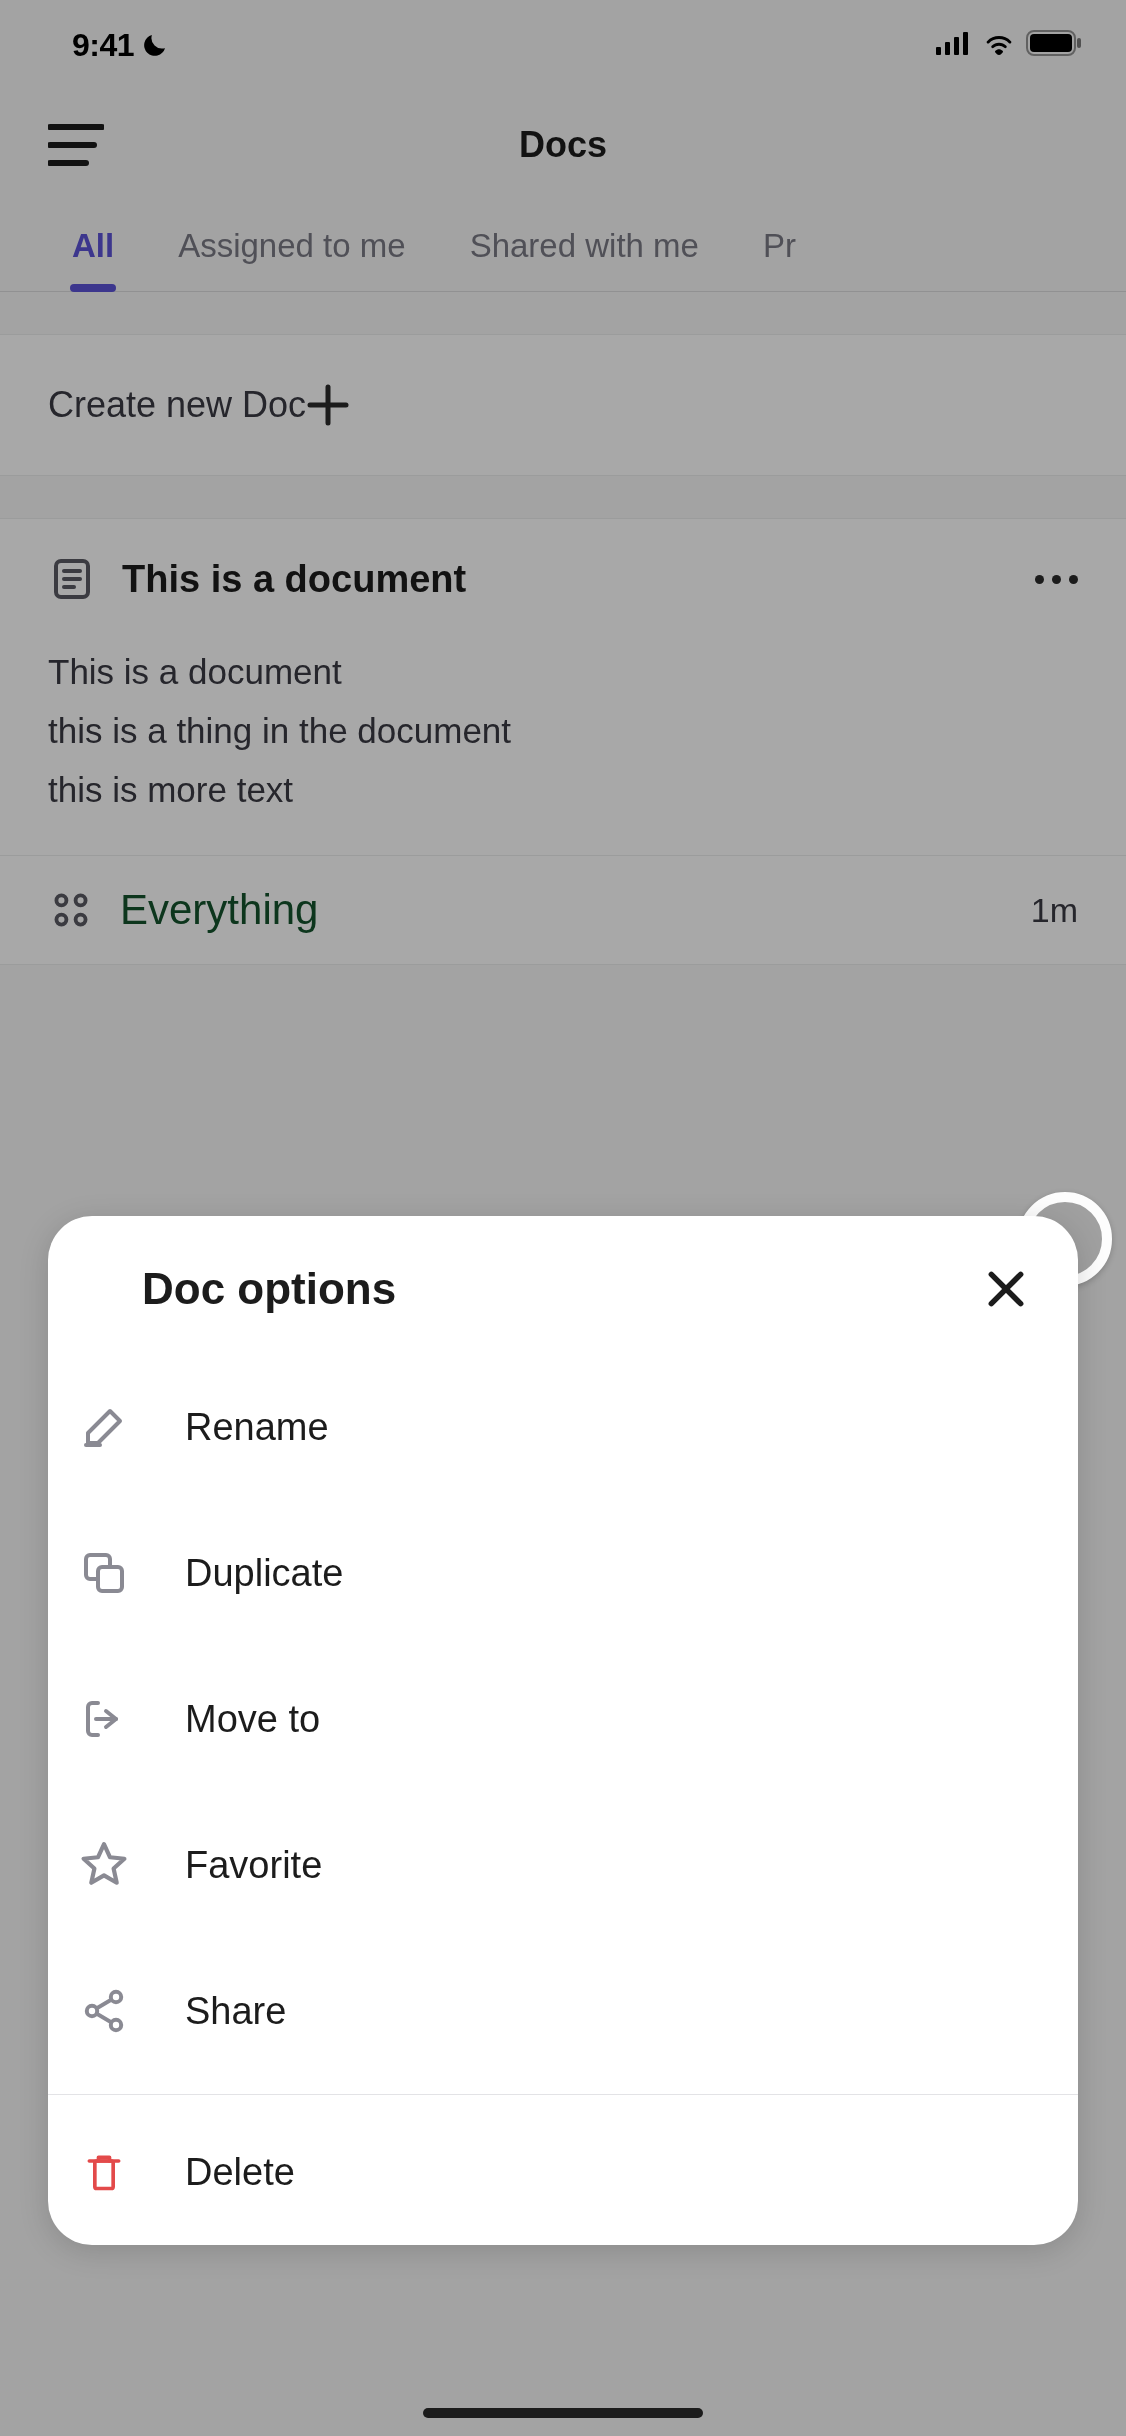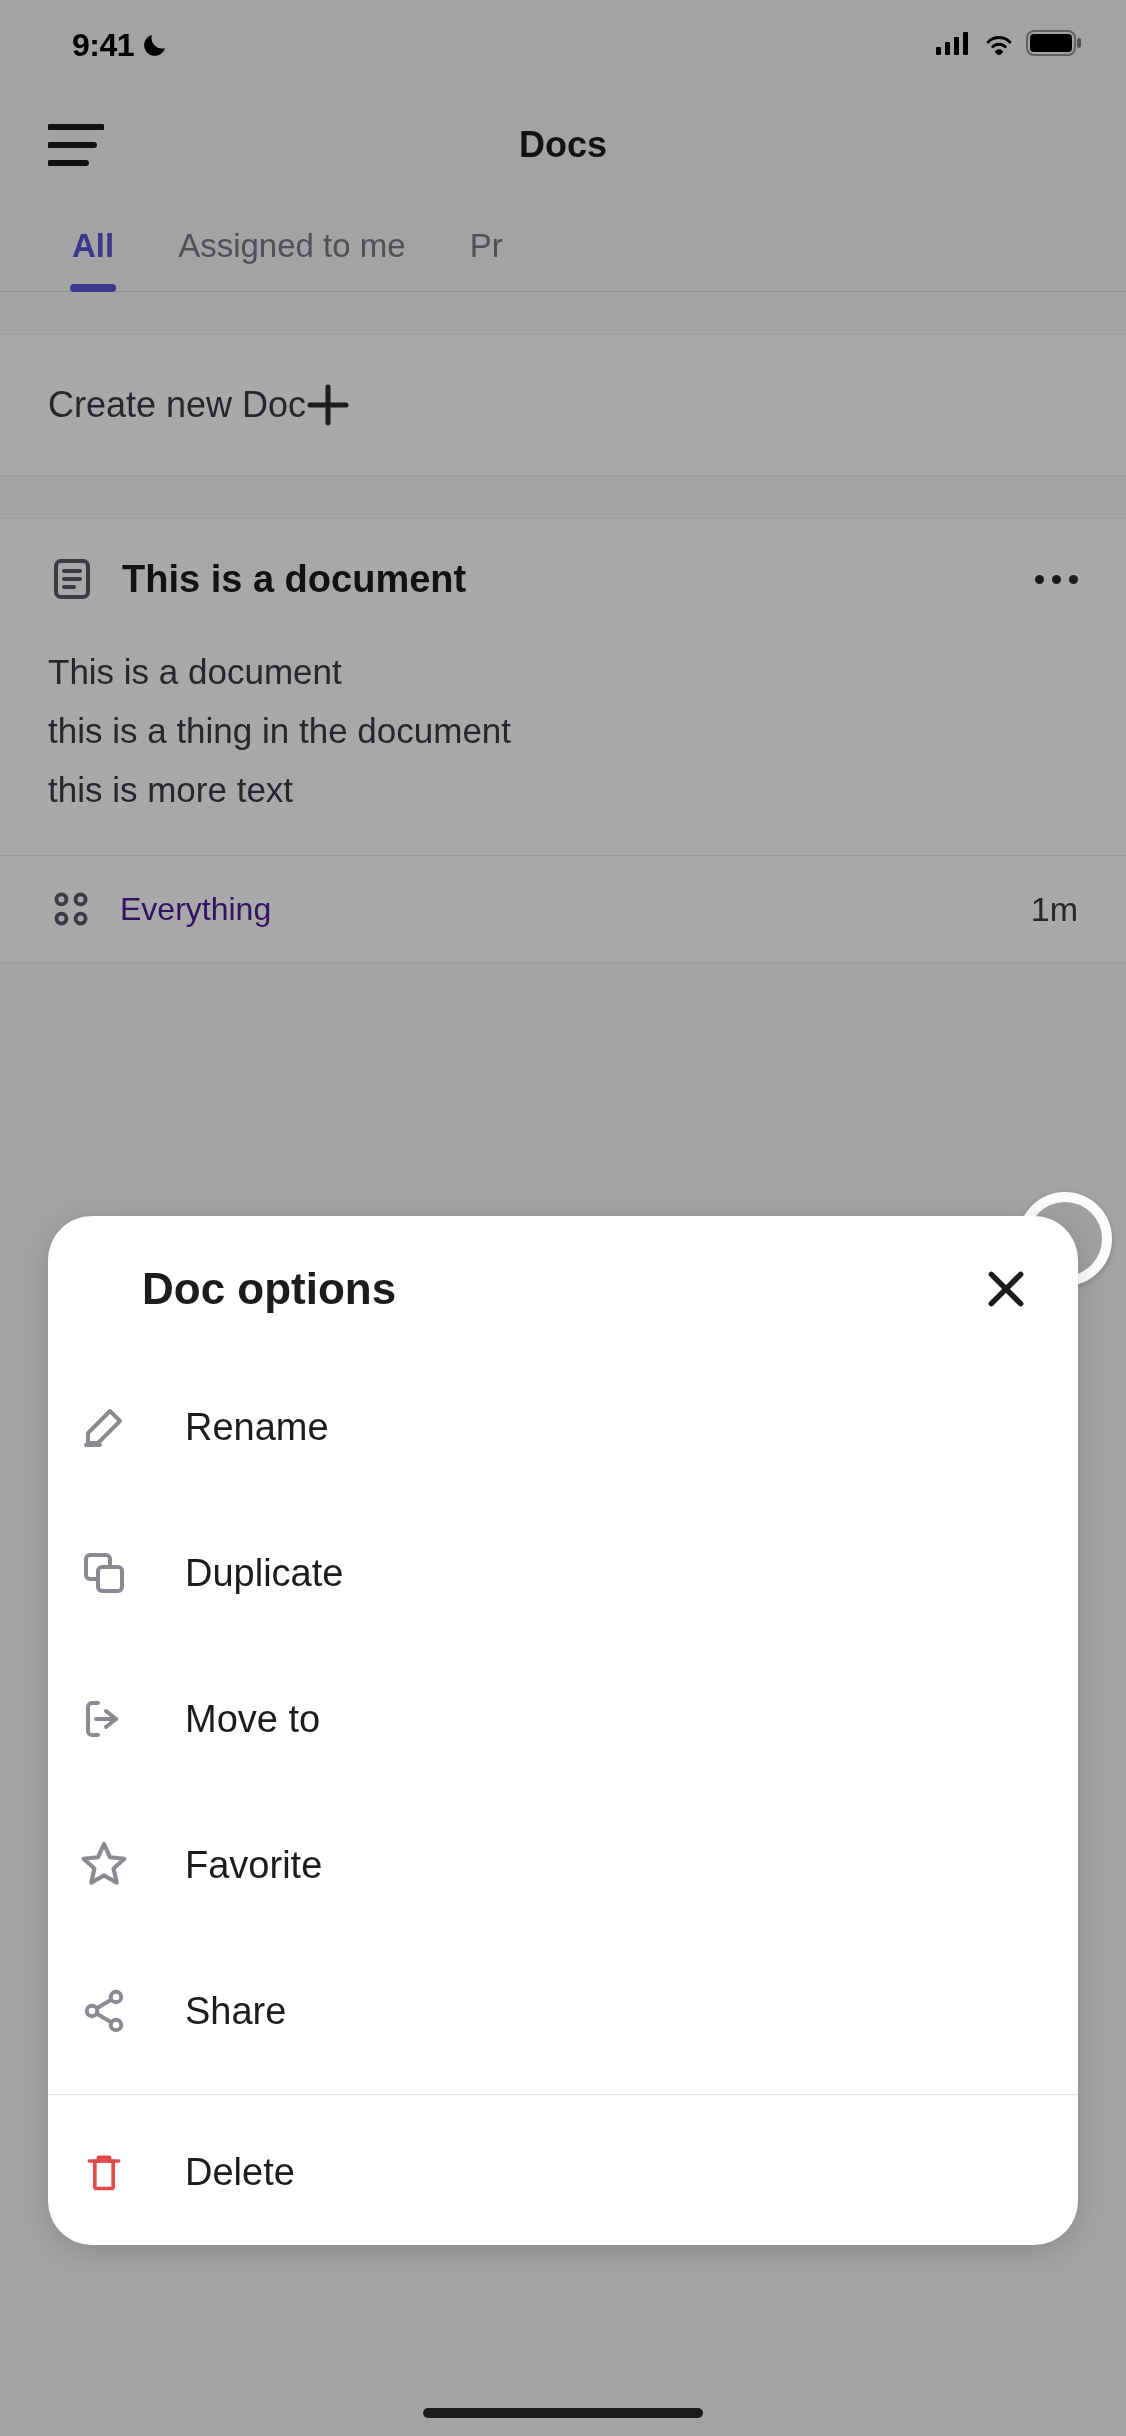--- a/index.html
+++ b/index.html
@@ -157,22 +157,22 @@
       border-bottom: 1px solid #eceded;
     }
     .doc-footer {
       display: flex;
       align-items: center;
       padding: 30px 48px;
       gap: 26px;
     }
     .footer-icon { width:46px; height:46px; flex:none; }
     .footer-label {
-      font-size: 32px;
-      color: #4c1d95;
+      font-size: 42px;
+      color: #14532d;
       flex:1;
     }
     .footer-time {
       font-size: 34px;
       color: #3a3a43;
     }
     
     .overlay {
       position: absolute;
       inset: 0;
@@ -298,20 +298,23 @@
   </div>
   <div class="page-title">Docs</div>
 </div>
 
 <div class="tabs">
   <div class="tab active">
       <span>All</span>
     </div>
   <div class="tab">
       <span>Assigned to me</span>
+    </div>
+  <div class="tab">
+      <span>Shared with me</span>
     </div>
   <div class="tab">
       <span>Pr</span>
     </div>
 </div>
 
 <div class="create-row">
   <span class="create-label">Create new Doc</span>
   <span class="plus-icon">
     <svg width="44" height="44" viewBox="0 0 44 44">

